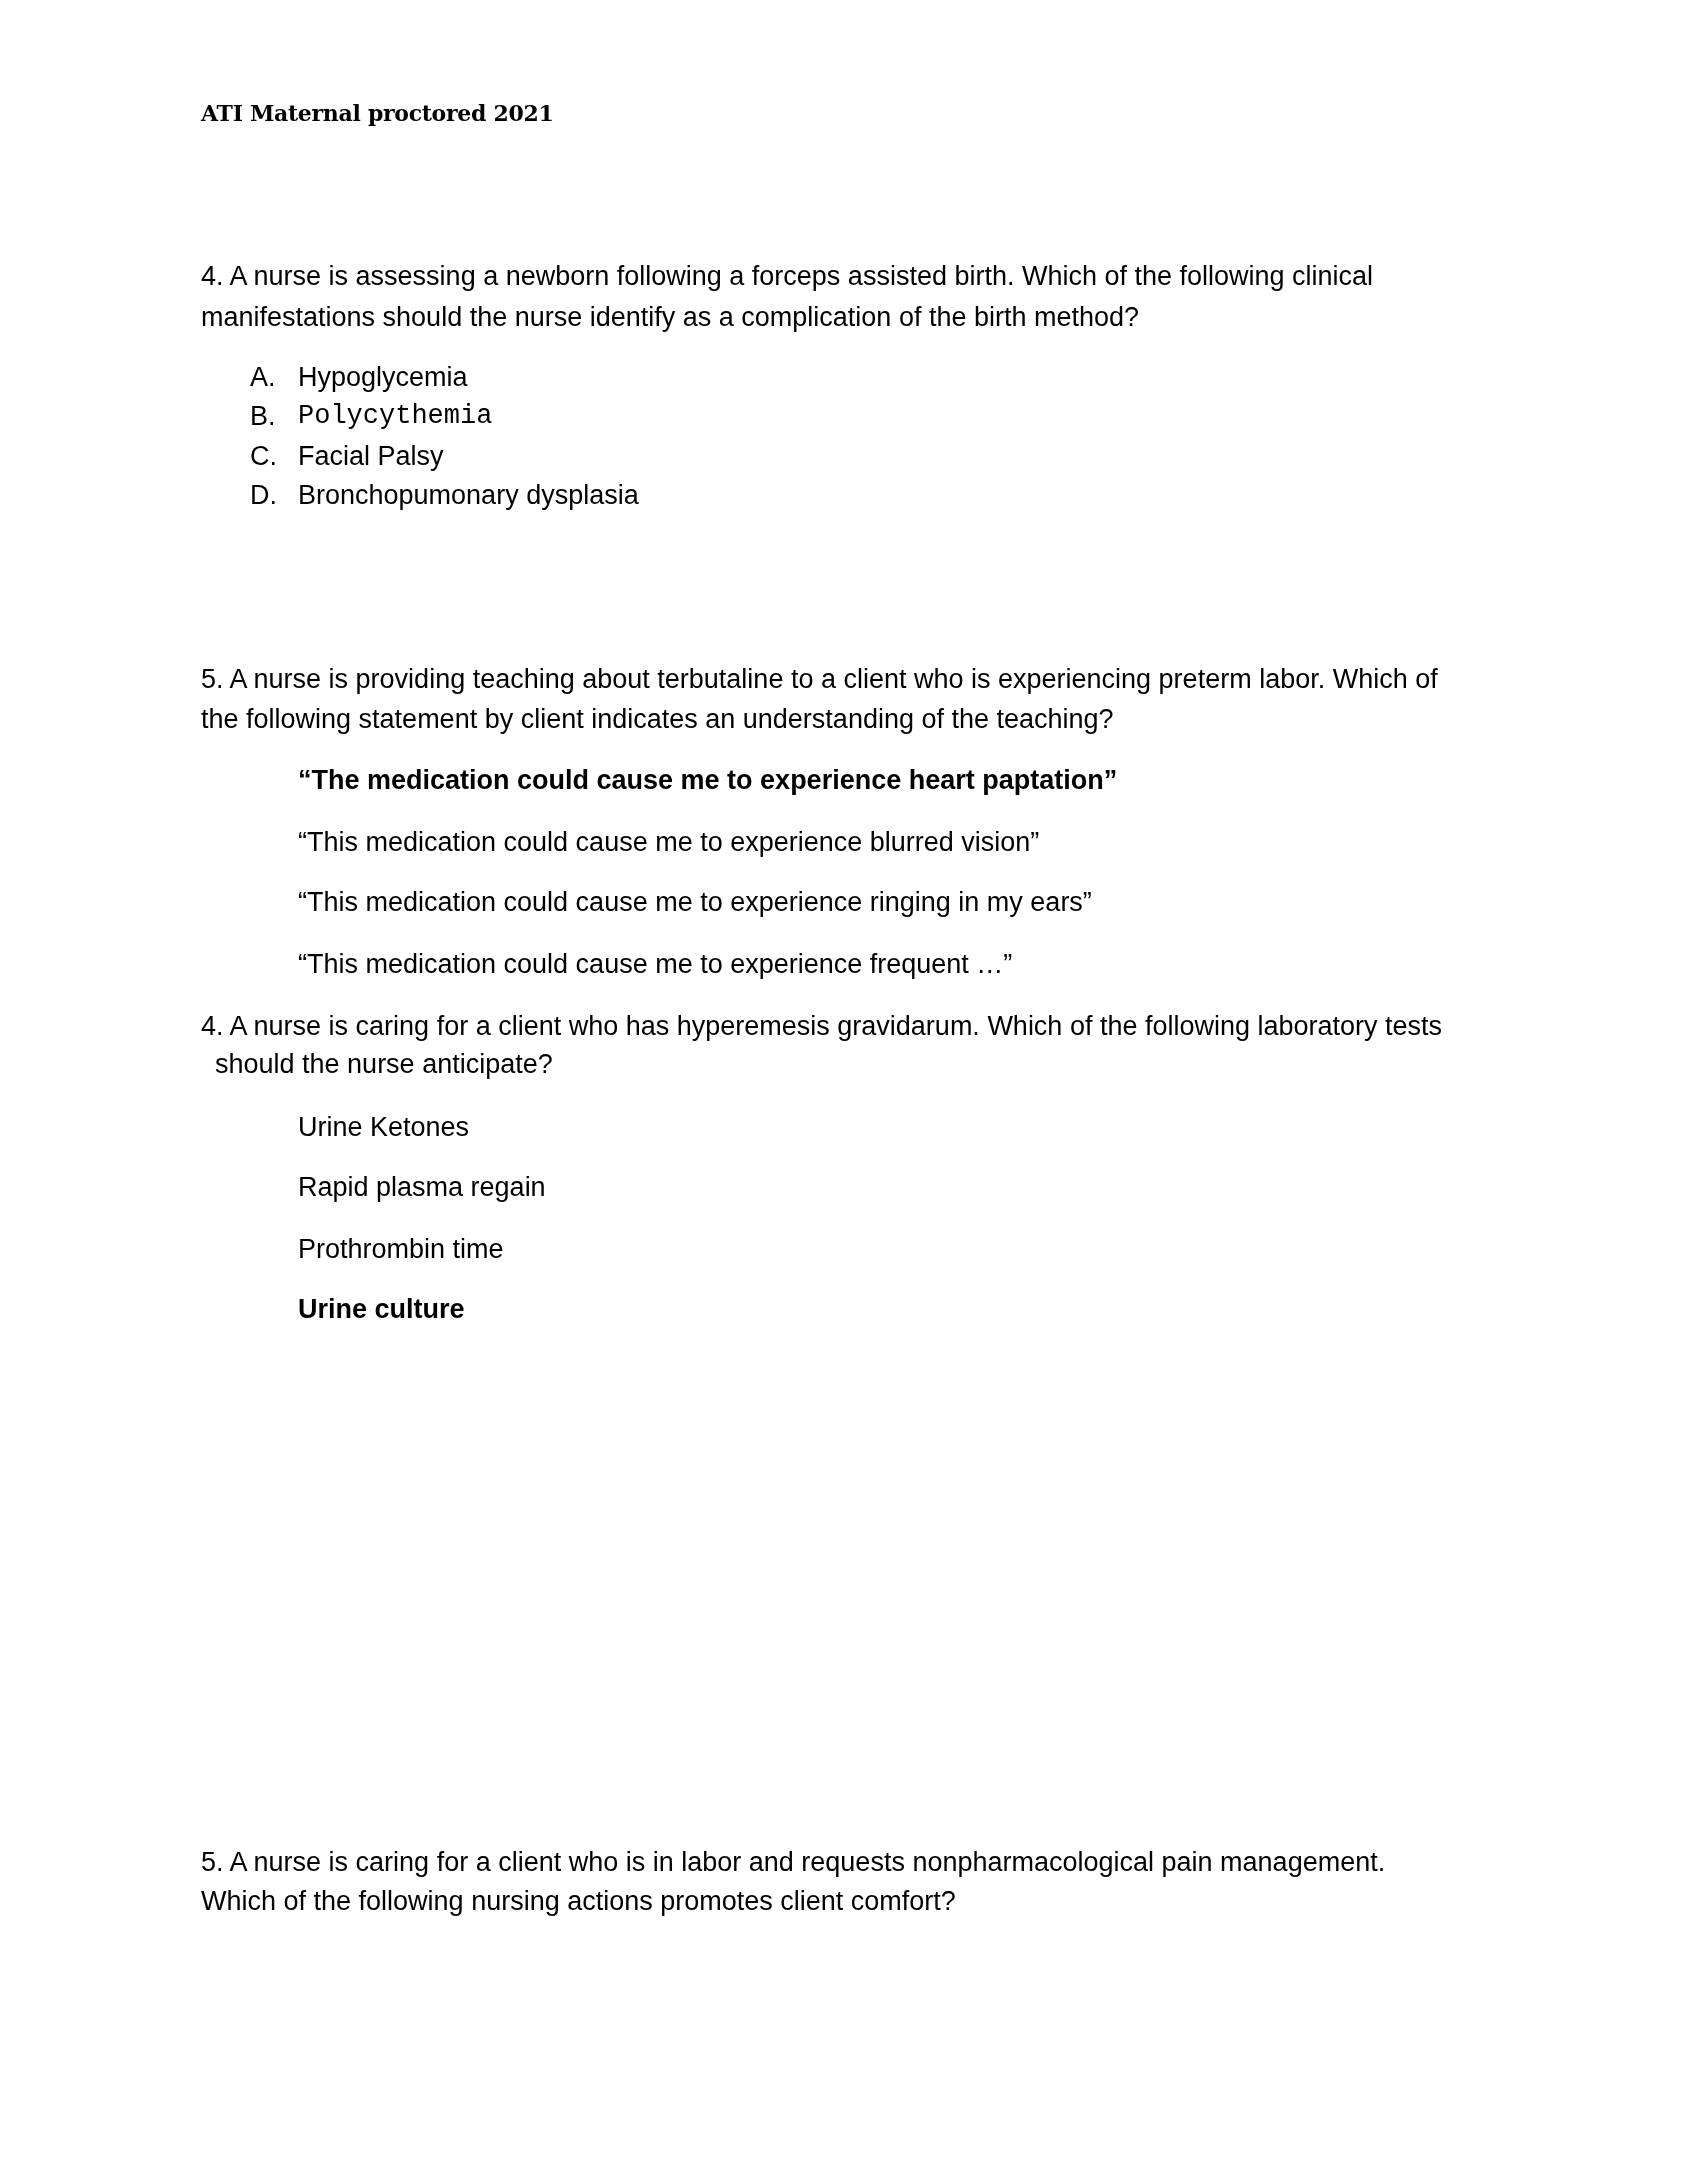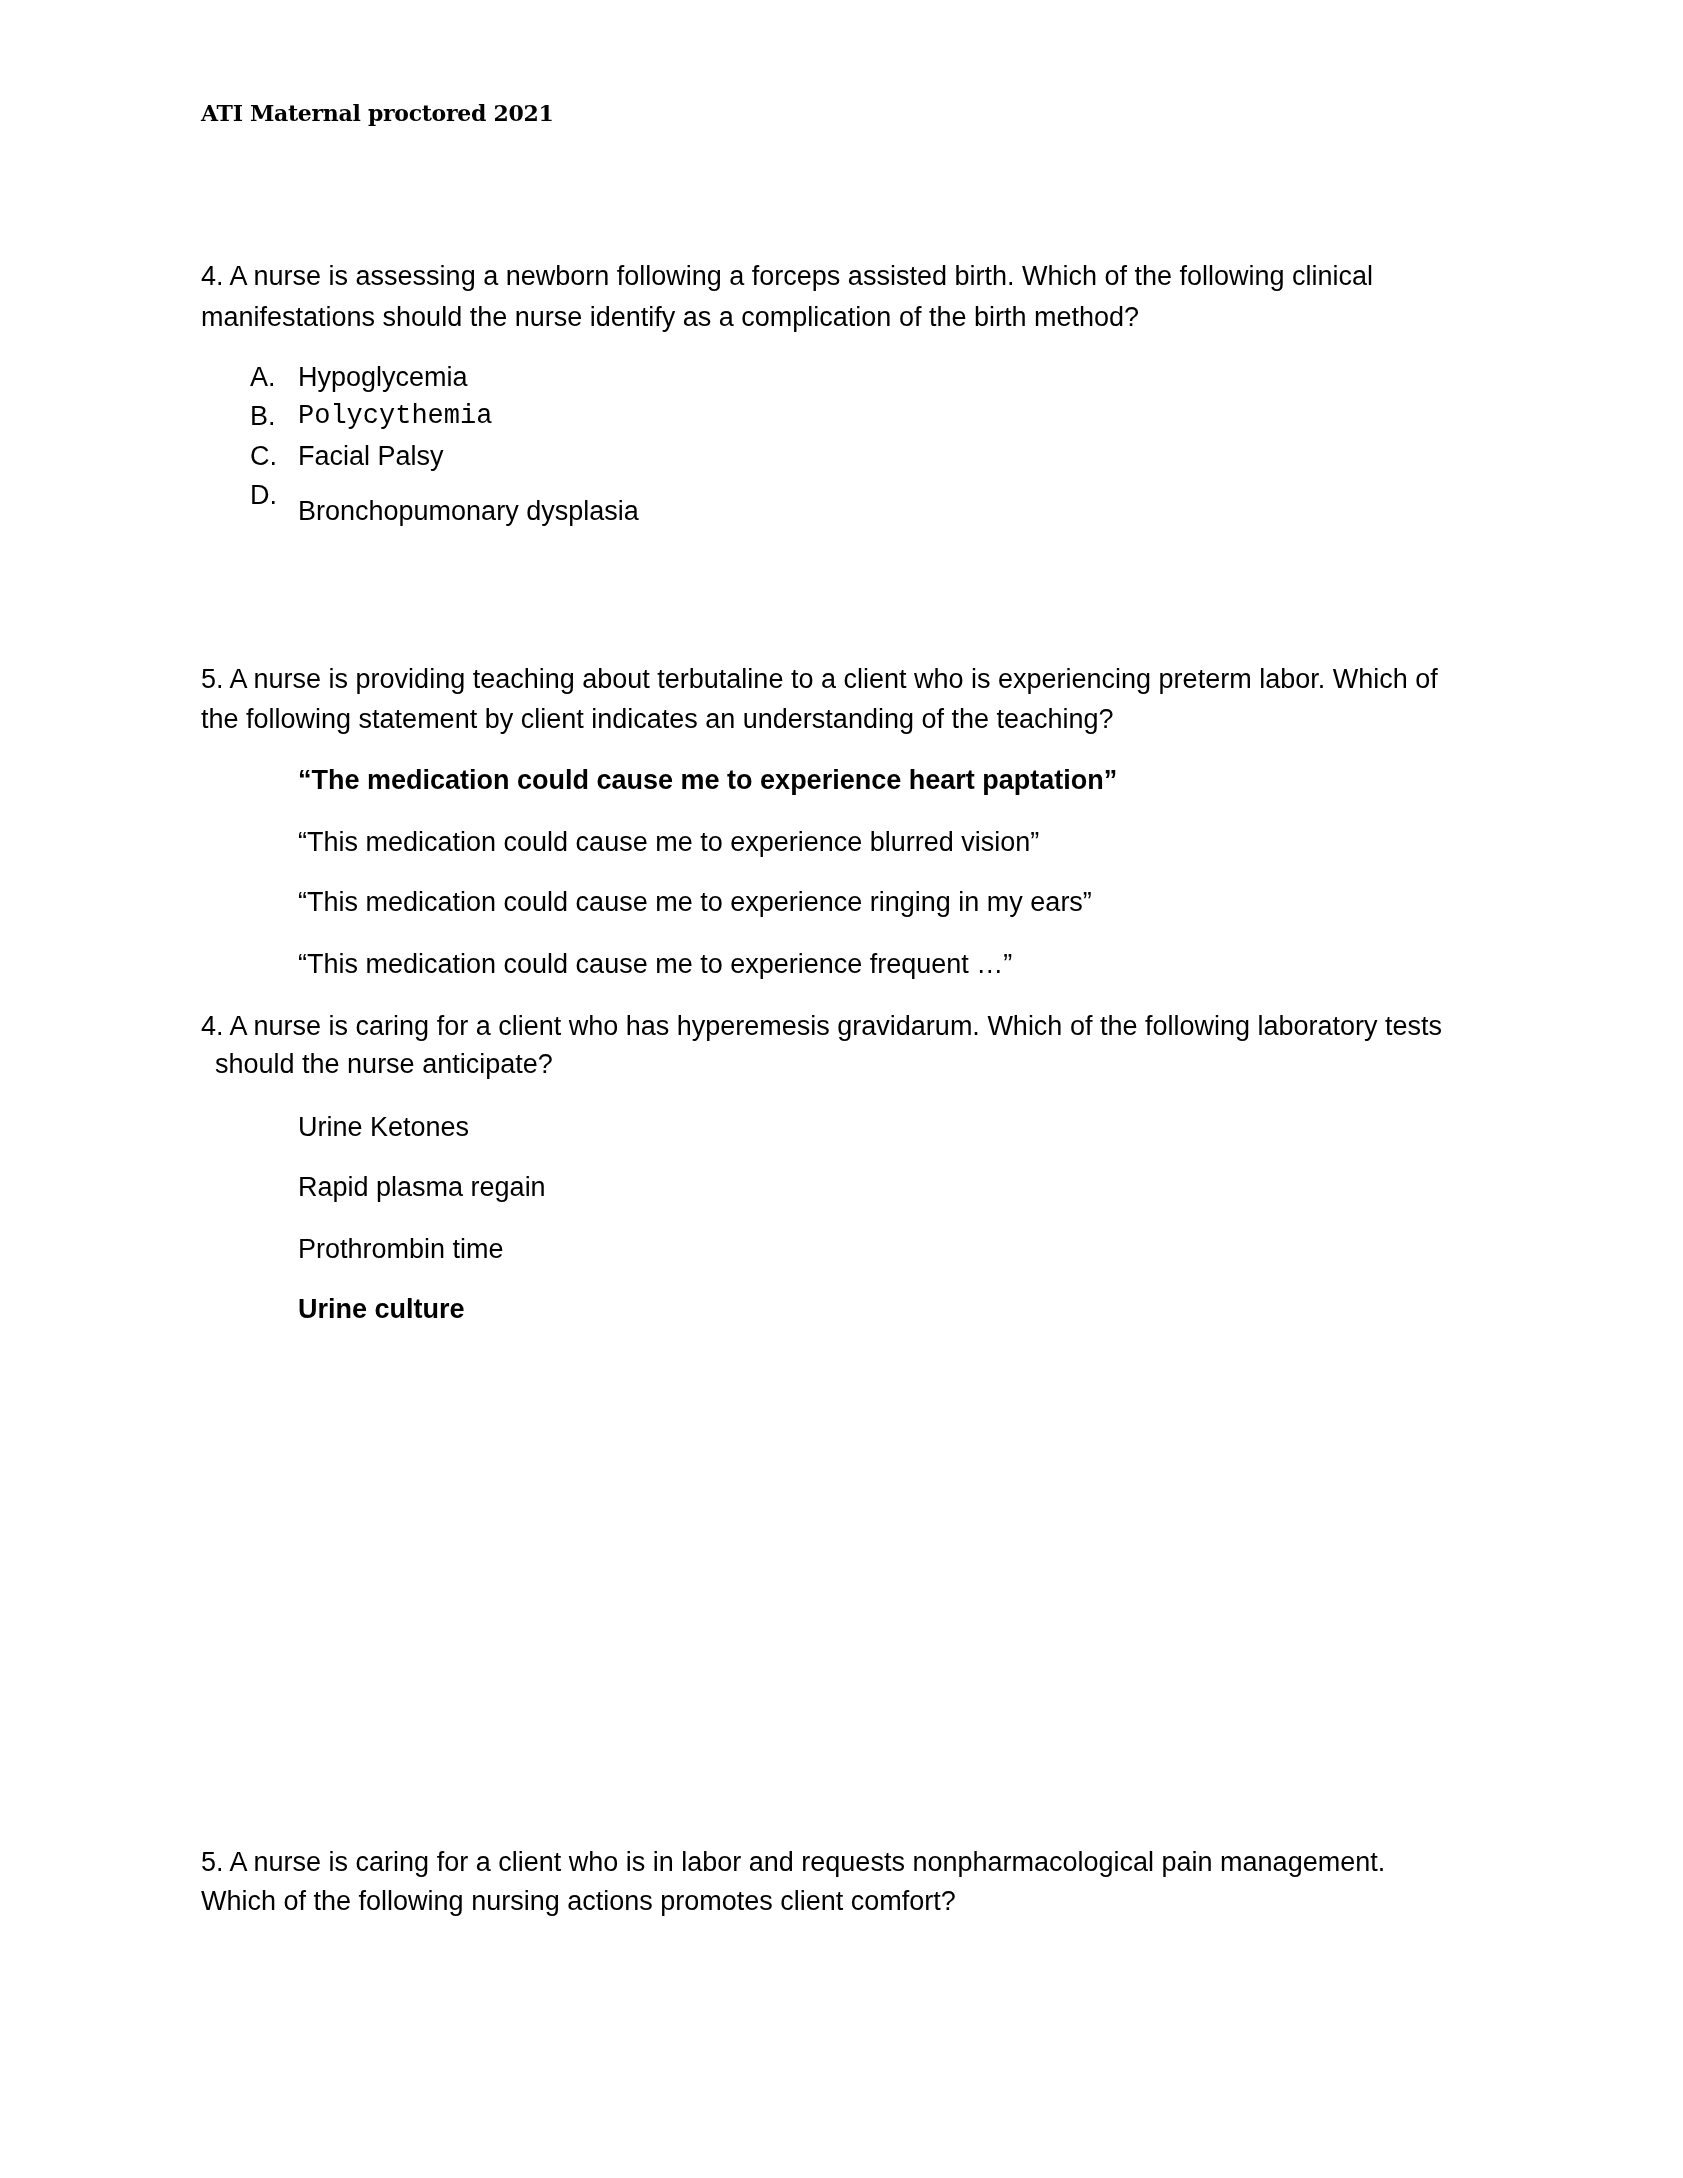--- a/index.html
+++ b/index.html
@@ -36,21 +36,21 @@
     <div>
       <span class="txt letter" style="top:396px;">B.</span>
       <span class="txt opt" style="top:396px;font-family:Liberation Mono, monospace;">Polycythemia</span>
     </div>
     <div>
       <span class="txt letter" style="top:436px;">C.</span>
       <span class="txt opt" style="top:436px;">Facial Palsy</span>
     </div>
     <div>
       <span class="txt letter" style="top:475px;">D.</span>
-      <span class="txt opt" style="top:475px;margin-top:16px;">Bronchopumonary dysplasia</span>
+      <span class="txt opt" style="top:475px;">Bronchopumonary dysplasia</span>
     </div>
   </div>
 
   <div>
     <div class="txt q" style="top:659px;">5. A nurse is providing teaching about terbutaline to a client who is experiencing preterm labor. Which of</div>
     <div class="txt q" style="top:699px;">the following statement by client indicates an understanding of the teaching?</div>
     <div class="txt opt" style="top:760px;font-weight:bold;">“The medication could cause me to experience heart paptation”</div>
     <div class="txt opt" style="top:822px;text-align:right;">“This medication could cause me to experience blurred vision”</div>
     <div class="txt opt" style="top:882px;">“This medication could cause me to experience ringing in my ears”</div>
     <div class="txt opt" style="top:944px;">“This medication could cause me to experience frequent …”</div>

